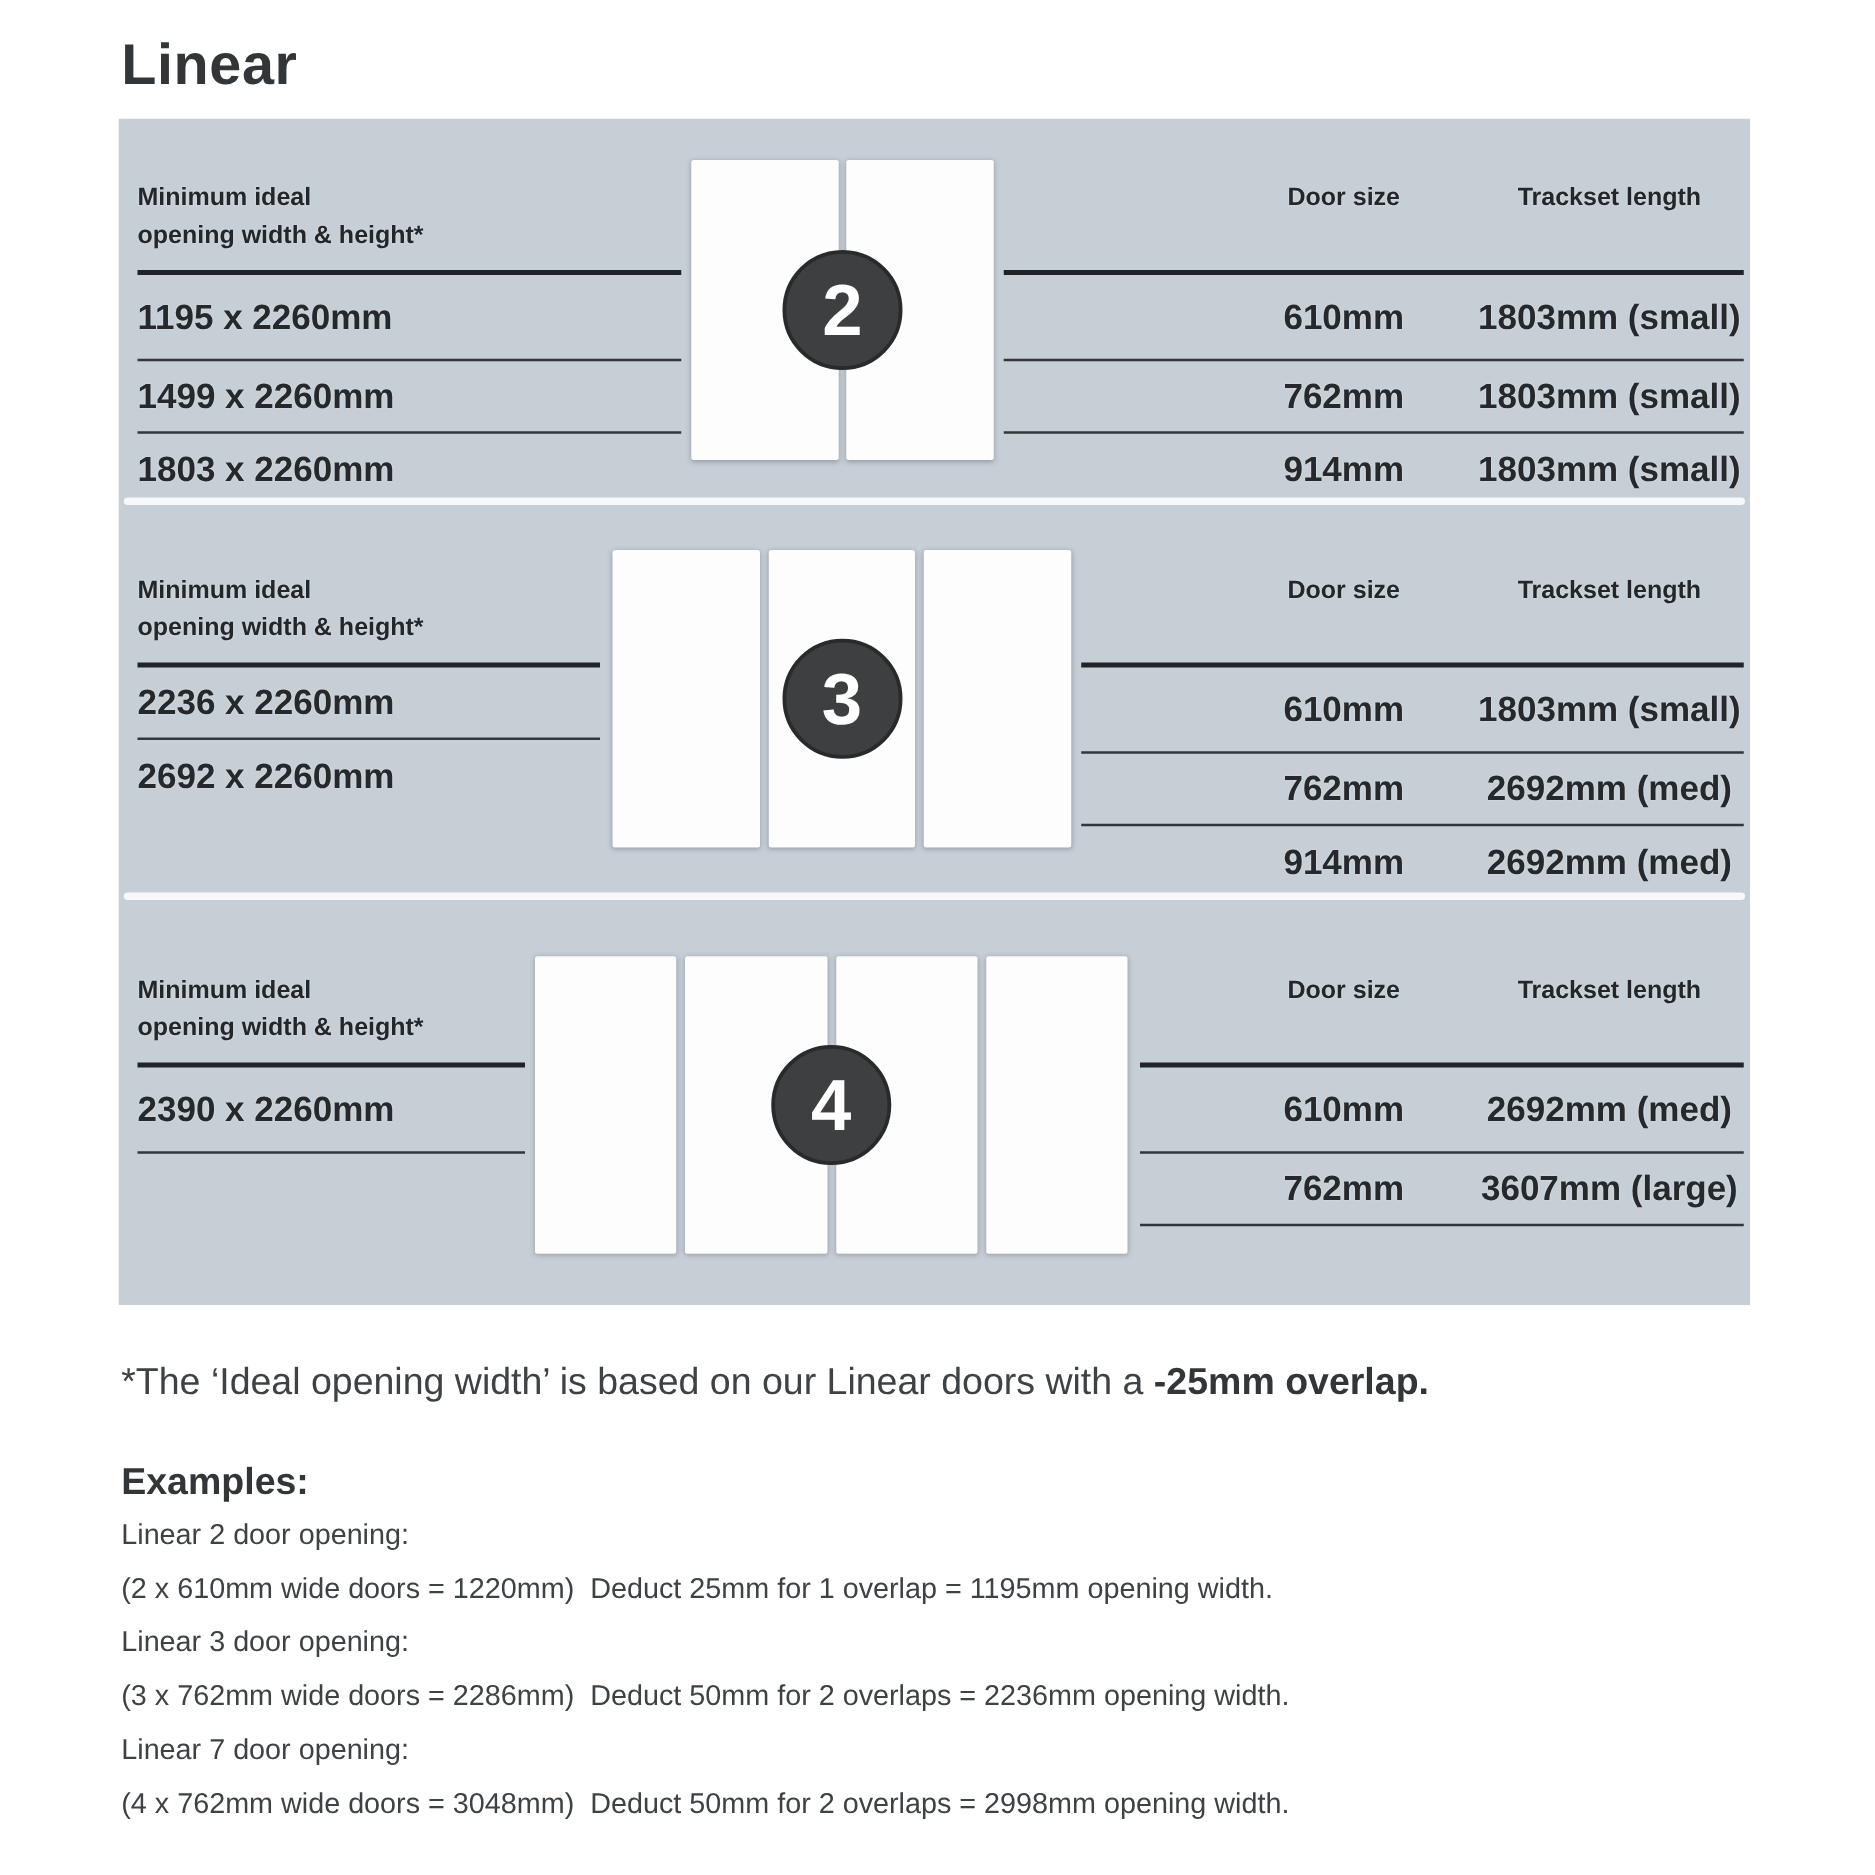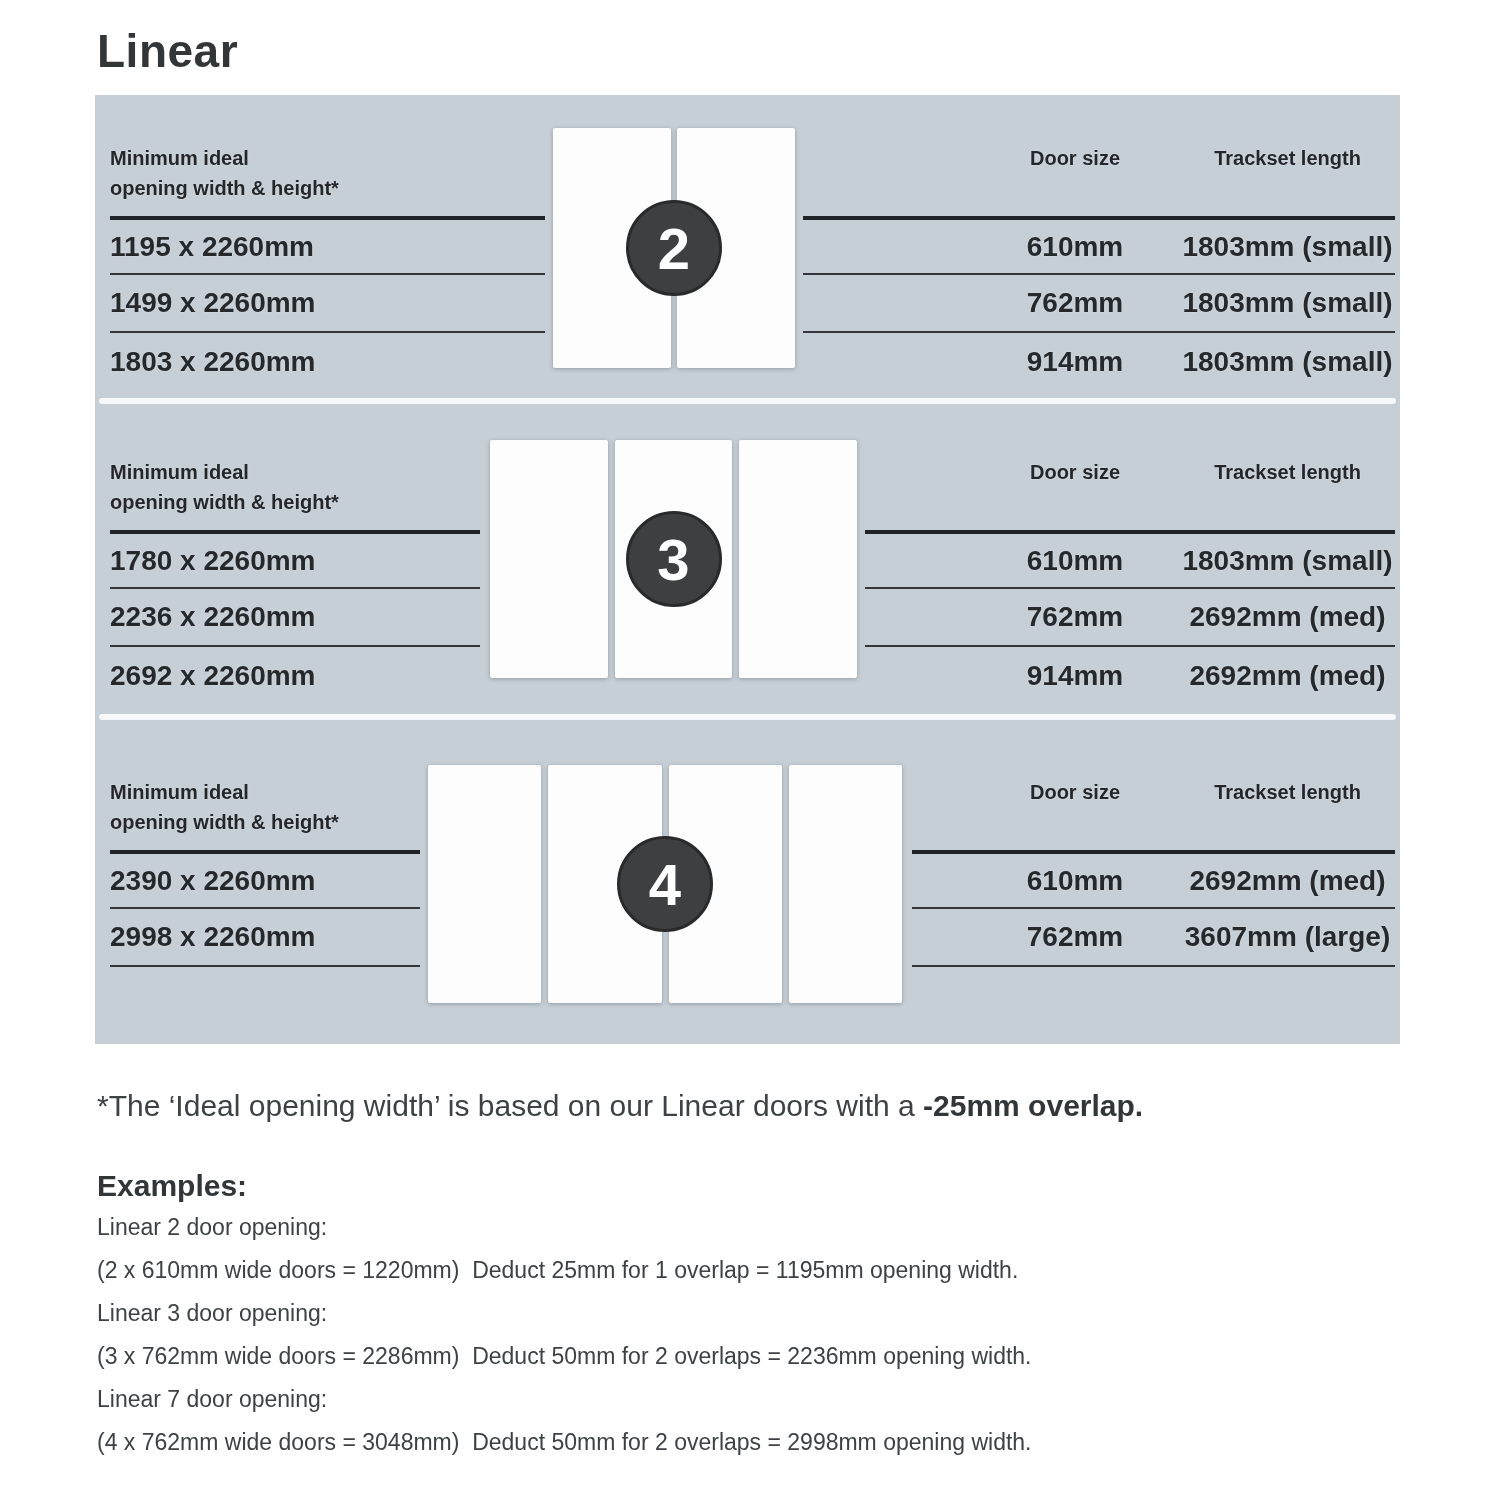--- a/index.html
+++ b/index.html
@@ -27,21 +27,21 @@
     height:60px;font-size:20px;line-height:30px;font-weight:bold;
     color:#24272a;text-shadow:0 0 2px rgba(255,255,255,.45);
   }
   .rule-thick{height:4px;background:#202327;margin-top:13px;}
   .trow{
     height:58px;display:flex;align-items:center;
     border-bottom:2px solid #33373b;
     font-size:28px;font-weight:bold;color:#26292c;
     text-shadow:0 0 2px rgba(255,255,255,.45);
   }
-  .trow.first{height:55px;}
+  .trow.first{height:69px;}
   .trow.open{border-bottom:none;}
   
   .rt{position:absolute;}
   .s1 .rt{left:708px;top:48px;width:592px;}
   .s2 .rt{left:770px;top:362px;width:530px;}
   .s3 .rt{left:817px;top:682px;width:483px;}
   .rt .t-header{display:flex;align-items:flex-start;}
   .sp{flex:1;}
   .c-door{width:150px;text-align:center;}
   .cg{width:30px;}
@@ -133,21 +133,20 @@
 
   <div class="divider d1"></div>
 
   <div class="sec s2">
     <div class="lt">
       <div class="t-header">
         <div>Minimum ideal</div>
         <div>opening width &amp; height*</div>
       </div>
       <div class="rule-thick"></div>
-      <div class="trow first">1780 x 2260mm</div>
       <div class="trow">2236 x 2260mm</div>
       <div class="trow open">2692 x 2260mm</div>
     </div>
 
     <div class="doors">
       <div class="door"></div>
       <div class="door"></div>
       <div class="door"></div>
       <div class="badge">3</div>
     </div>
@@ -184,21 +183,20 @@
   <div class="divider d2"></div>
 
   <div class="sec s3">
     <div class="lt">
       <div class="t-header">
         <div>Minimum ideal</div>
         <div>opening width &amp; height*</div>
       </div>
       <div class="rule-thick"></div>
       <div class="trow first">2390 x 2260mm</div>
-      <div class="trow">2998 x 2260mm</div>
     </div>
 
     <div class="doors">
       <div class="door"></div>
       <div class="door"></div>
       <div class="door"></div>
       <div class="door"></div>
       <div class="badge">4</div>
     </div>
 

